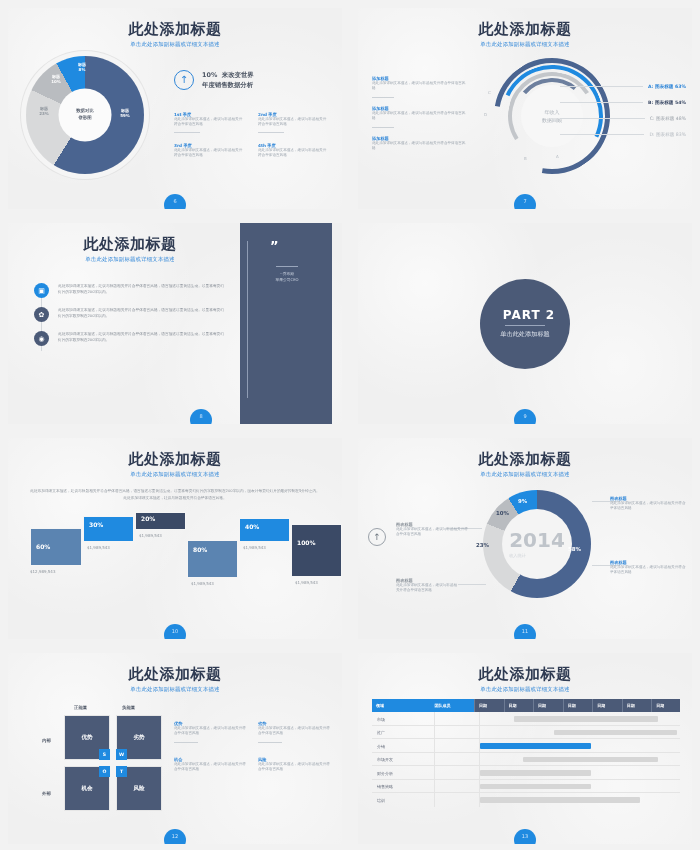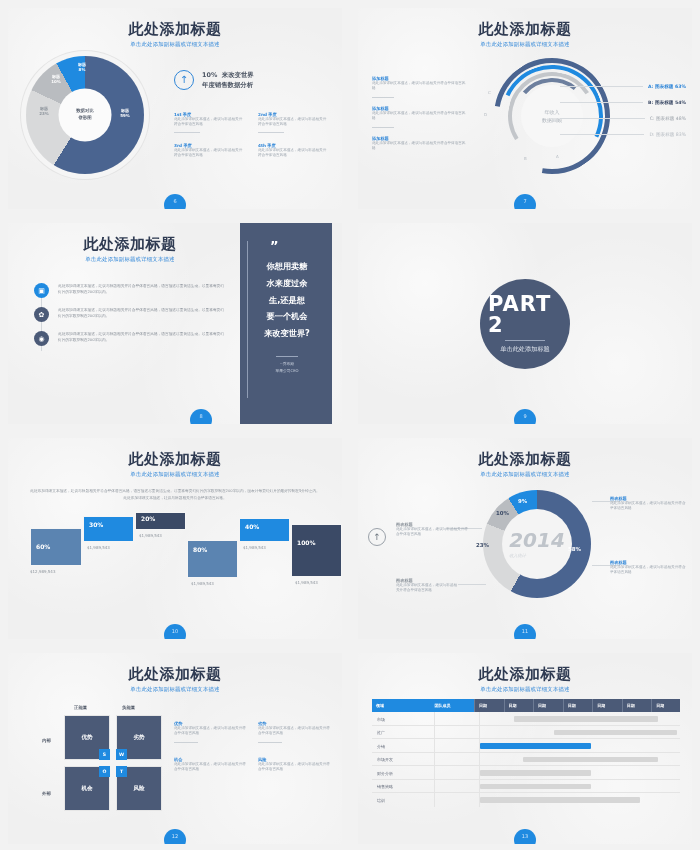--- a/index.html
+++ b/index.html
@@ -143,21 +143,21 @@
   .li8 .txt{ font-size:3.7px;line-height:1.6;color:#868d96;padding-top:1px;}
   .vline8{ position:absolute; left:33px; top:70px; height:58px; width:1px; background:#d3d7db;}
 
   
   .part-circ{
     position:absolute; left:50%;top:50%;transform:translate(-50%,-50%);
     width:90px;height:90px;border-radius:50%;
     background:#4b5a77;
     display:flex;flex-direction:column;align-items:center;justify-content:center;
   }
-  .part-circ .p1{ color:#fff;font-size:21px;font-weight:bold;letter-spacing:1px;line-height:1;margin-left:8px;}
+  .part-circ .p1{ color:#fff;font-size:12px;font-weight:bold;letter-spacing:1px;line-height:1;margin-left:8px;}
   .part-circ .prule{ width:40px;height:1px;background:#9aa6bc;margin:4px 0 4px;}
   .part-circ .p2{ color:#e2e7ef;font-size:6.2px;}
 
   
   .desc10{ position:absolute;left:22px;right:22px;top:50px; text-align:center; font-size:3.7px;line-height:1.8;color:#8d949c;}
   .bars10{ position:absolute; left:22px; right:16px; top:78px; height:78px;}
   .bar10{ position:absolute; }
   .bar10 .box{ width:100%;border:1px solid #f5f5f5; position:relative;}
   .bar10 .pct{ position:absolute; left:5px; color:#fff;font-size:6px;font-weight:bold;}
   .bar10 .amt{ position:absolute; font-size:4px;color:#8d949c; white-space:nowrap;}
@@ -169,21 +169,21 @@
     background:conic-gradient(
       #4a6490 0deg 209deg,
       #d8d9da 209deg 292deg,
       #b9bcc0 292deg 328deg,
       #1f8ae0 328deg 360deg);
   }
   .donut11::after{
     content:""; position:absolute; left:50%;top:50%;transform:translate(-50%,-50%);
     width:70px;height:70px;border-radius:50%; background:#f4f4f4;
   }
-  .d11-ctr{ position:absolute;left:50%;top:50%;transform:translate(-50%,-50%);z-index:3;text-align:left;font-style:italic;}
+  .d11-ctr{ position:absolute;left:50%;top:50%;transform:translate(-50%,-50%);z-index:3;text-align:left;}
   .d11-ctr .y{ color:#bfc4ca; font-size:20px;font-weight:bold;line-height:1;}
   .d11-ctr .c{ color:#cfd3d8; font-size:4.2px; margin-top:3px;}
   .d11-lbl{ position:absolute; font-size:5.4px; font-weight:bold; z-index:4;}
   .leg11r{ position:absolute; right:6px; width:76px;}
   .leg11l{ position:absolute; left:38px; width:74px;}
   .arrow11{
     position:absolute; left:10px; top:90px;
     width:18px;height:18px;border-radius:50%;border:1px solid #9aa1a9;
     display:flex;align-items:center;justify-content:center;color:#6f7881;font-size:9px;
   }
@@ -353,27 +353,20 @@
         </div>
         <div class="li8">
           <div class="ic8 n">◉</div>
           <div class="txt">此处添加详细文本描述，建议与标题相关并符合整体语言风格，语言描述尽量简洁生动。尽量将每页幻灯片的字数控制在200字以内。</div>
         </div>
       </div>
 
       <div class="quote-panel">
         <div class="bar"></div>
         <div class="qmark">”</div>
-        <div class="qtext">
-          <div>你想用卖糖</div>
-          <div>水来度过余</div>
-          <div>生,还是想</div>
-          <div>要一个机会</div>
-          <div>来改变世界?</div>
-        </div>
         <div class="qrule"></div>
         <div class="qauth">
           <div>--乔布斯</div>
           <div>苹果公司CEO</div>
         </div>
       </div>
 
       <div class="pagebadge" style="left:182px;transform:none;">8</div>
     </div>
   </div>

